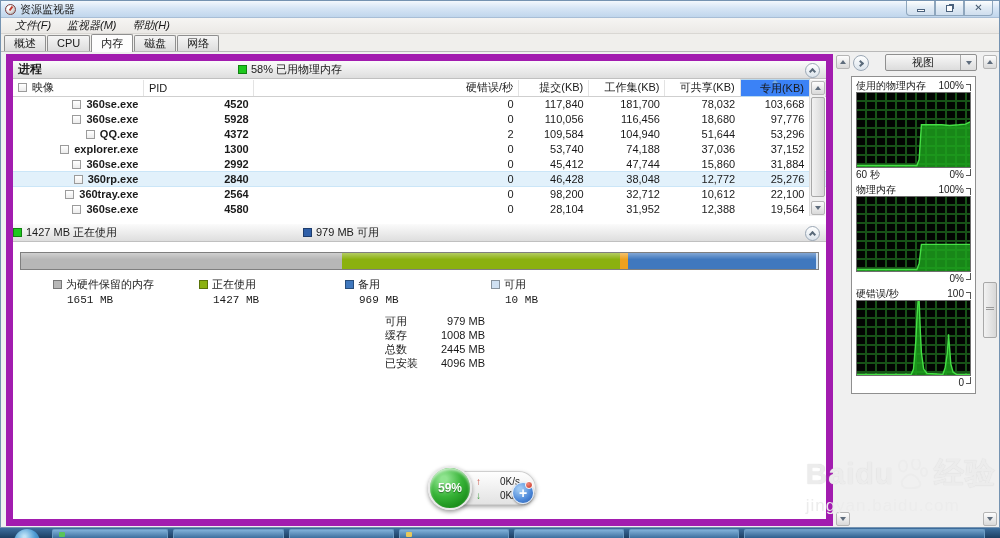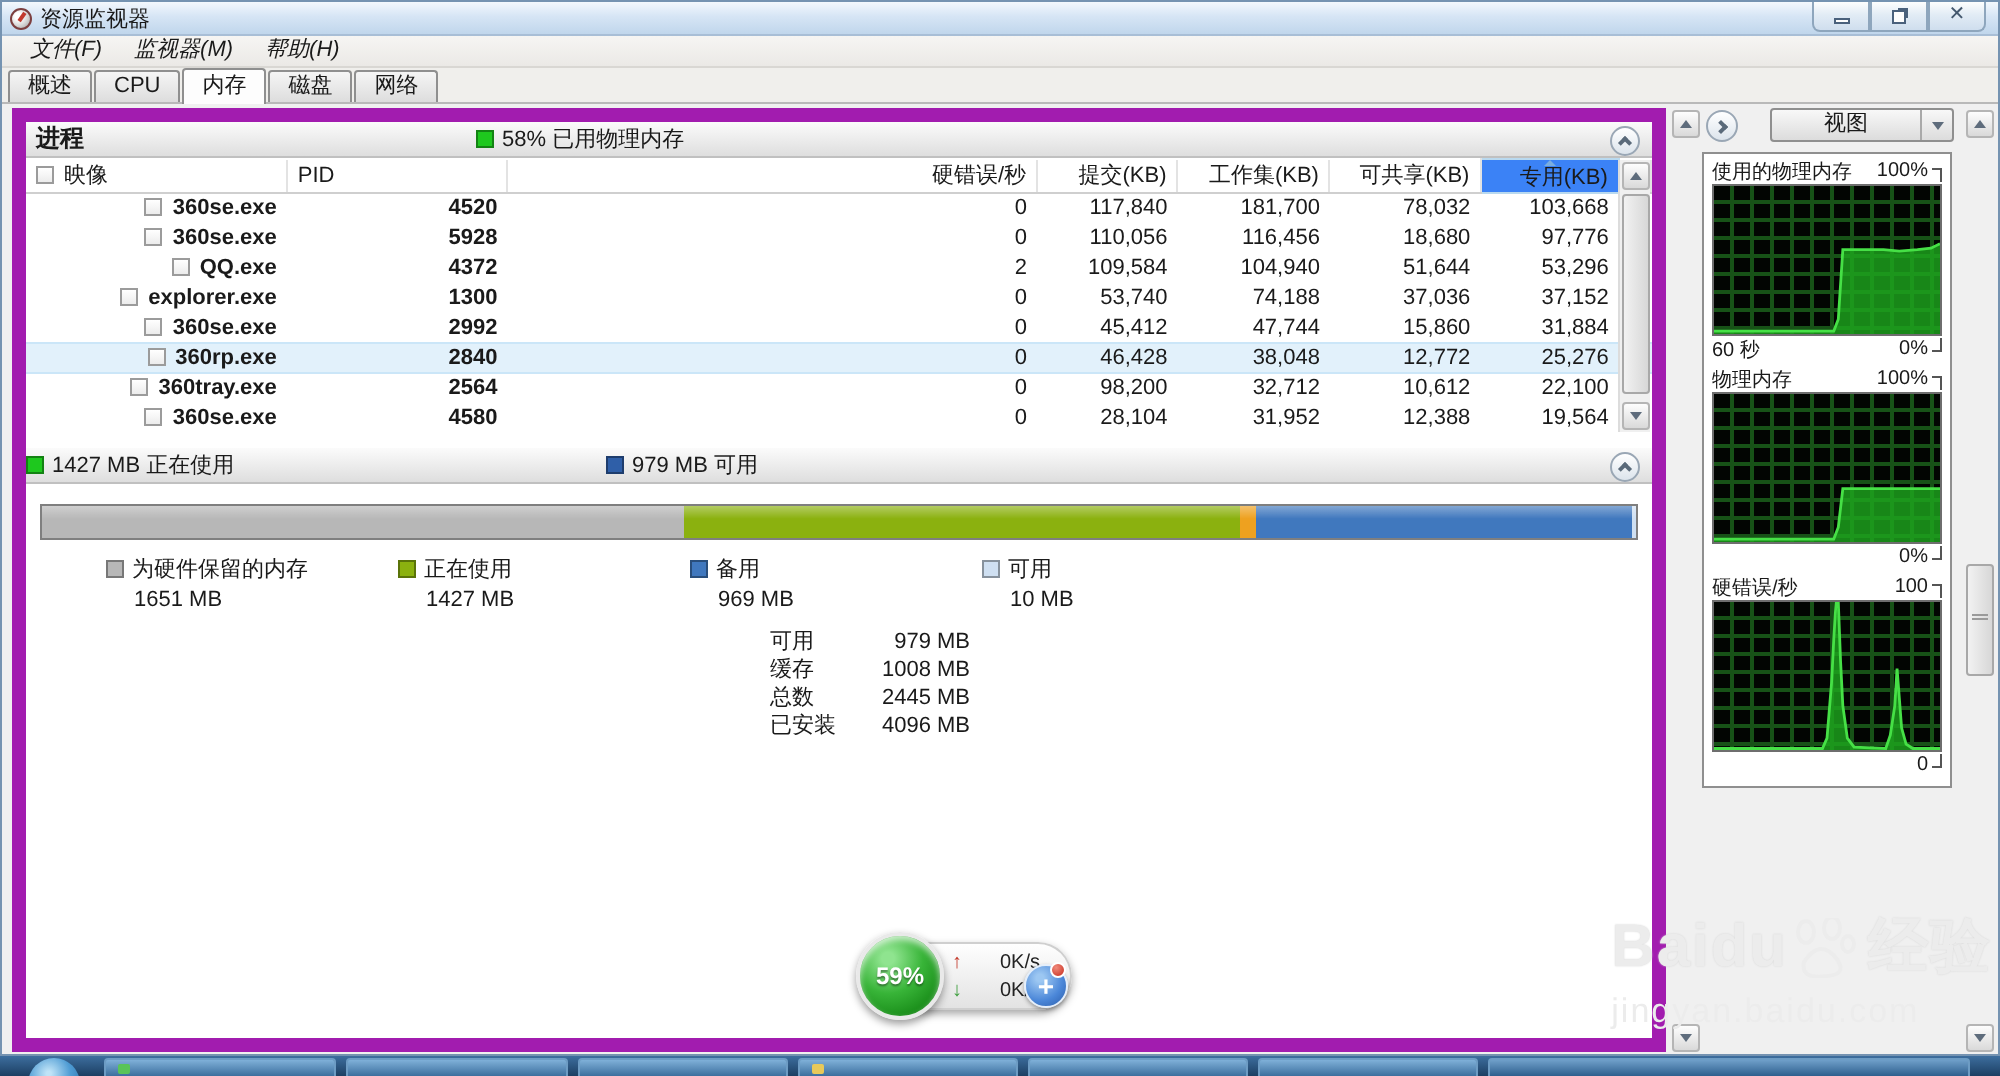--- a/index.html
+++ b/index.html
@@ -74,21 +74,21 @@
   .arr.down { border-left:3px solid transparent; border-right:3px solid transparent; border-top:4px solid #5e6c7c; }
   .sb-thumb { width:14px; margin:0 1px; border:1px solid #a8a8a8; border-radius:2px; background:linear-gradient(90deg,#f2f2f2,#d7d7d7); }
   .tbl-scroll .sb-thumb { position:absolute; top:17px; height:100px; }
   .tbl-scroll .sb-btn.bottom { position:absolute; bottom:0; }
 
   
   .mem-section { position:absolute; left:0; top:163px; width:100%; }
   .mem-bar-wrap { margin:10px 7px 0 7px; height:18px; border:1px solid #7f7f7f; display:flex; }
   .mem-seg { height:100%; }
   .legend { display:flex; margin:7px 0 0 40px; }
-  .legend-item { width:146px; }
+  .legend-item { width:146px;font-family:Liberation Mono, monospace; }
   .legend-top { display:flex; align-items:center; }
   .legend-val { margin-left:14px; margin-top:2px; }
   .mem-details { margin:8px 0 0 372px; }
   .mem-details .drow { display:flex; height:14px; line-height:14px; }
   .mem-details .dlabel { width:44px; }
   .mem-details .dval { width:56px; text-align:right; }
 
   
   .mid-scroll { position:absolute; left:834px; top:53px; width:15px; height:473px; background:#f0f0f0; }
   .mid-scroll .sb-btn.bottom { position:absolute; bottom:0; }

